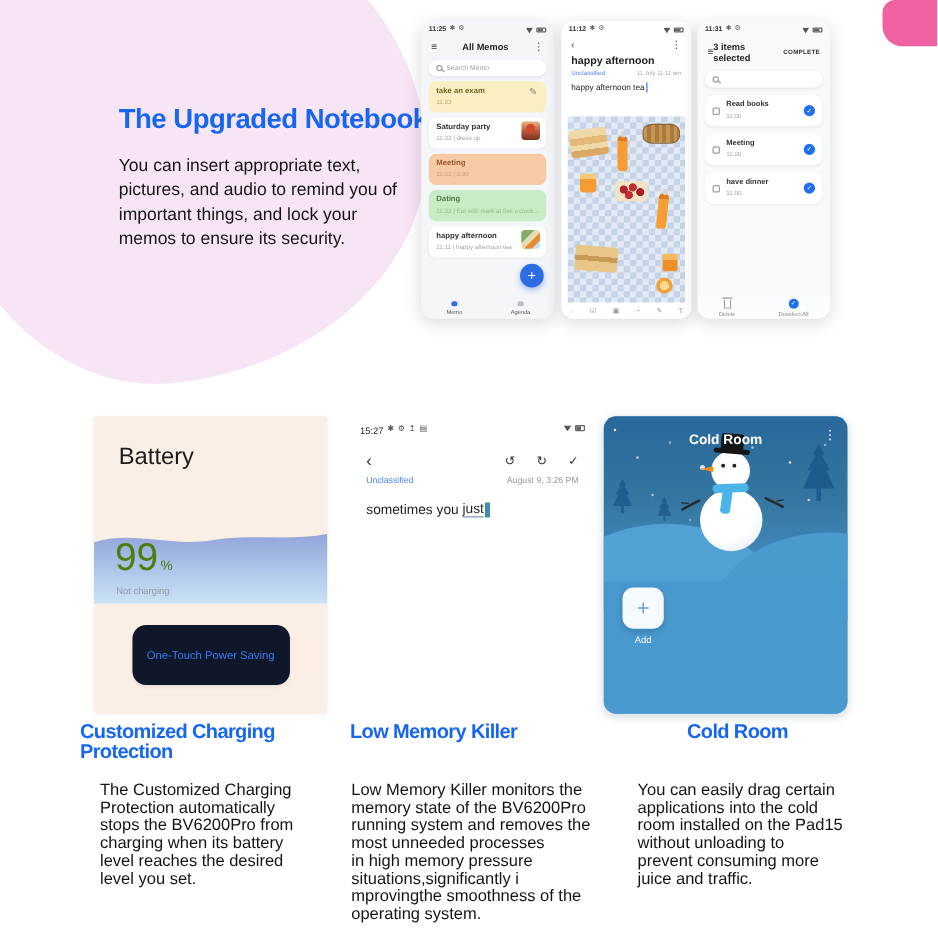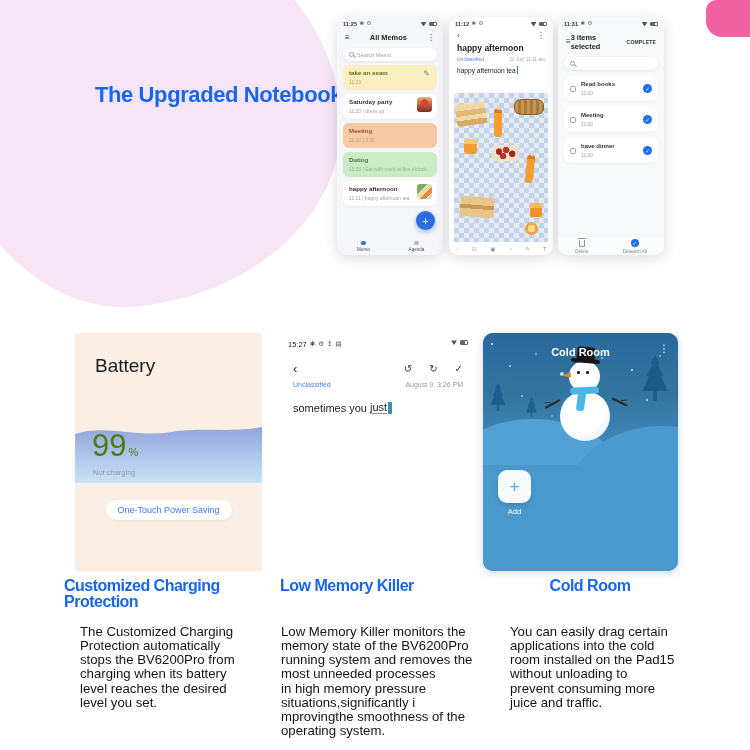--- a/index.html
+++ b/index.html
@@ -85,21 +85,21 @@
 .trash::before{content:"";position:absolute;top:-2px;left:-1.5px;width:8px;height:1px;background:#999}
 .chk.sm{margin-left:0;width:8px;height:8px;font-size:5px}
 
 
 #bat{position:absolute;left:75px;top:333px;width:187px;height:238px;background:#faeee5;border-radius:3px;overflow:hidden;box-shadow:0 1px 4px rgba(0,0,0,.04)}
 #bat h2{position:absolute;left:20px;top:22px;font-size:19px;font-weight:500;color:#1b1b1b}
 .wave{position:absolute;left:0;top:88px;width:187px;height:62px}
 .pct{position:absolute;left:17px;top:95px;font-size:31px;font-weight:400;color:#4d7c0f}
 .pct .unit{font-size:11px;margin-left:2px}
 .ncharge{position:absolute;left:18px;top:135px;font-size:7.5px;color:#97969f}
-.pill{position:absolute;left:50%;transform:translateX(-50%);top:167px;background:#ffffff;border-radius:11px;padding:5px 12px;font-size:9px;color:#3b7cf5;white-space:nowrap;box-shadow:0 1px 3px rgba(0,0,0,.07)}
+.pill{position:absolute;left:50%;transform:translateX(-50%);top:167px;background:#0f172a;border-radius:11px;padding:19px 12px;font-size:9px;color:#3b7cf5;white-space:nowrap;box-shadow:0 1px 3px rgba(0,0,0,.07)}
 .bmgr{position:absolute;left:9px;right:9px;top:197px;background:#fff;border-radius:9px;padding:8px 10px;height:50px}
 .bmgr .t{font-size:9.5px;font-weight:700;color:#222}
 .bmgr .s{font-size:7.5px;color:#8f8f8f;margin-top:3px}
 .bmgr .chev{position:absolute;right:9px;top:13px;color:#bbb;font-size:11px}
 
 
 #ed{position:absolute;left:283px;top:333px;width:190px;height:238px;background:#fff}
 .ed-status{display:flex;justify-content:space-between;align-items:flex-start;padding:7px 5px 0}
 .ed-status .grp{display:flex;align-items:center;gap:3px}
 .ed-time{font-size:7.5px;color:#222}
@@ -157,20 +157,24 @@
 </head>
 <body>
 
 <div id="canvas">
 
   <div class="blob"></div>
   <div class="corner-pink"></div>
 
   <div class="nb">
     <h1>The Upgraded Notebook</h1>
+    <p>You can insert appropriate text,
+pictures, and audio to remind you of
+important things, and lock your
+memos to ensure its security.</p>
   </div>
 
   <div class="phone" id="ph1">
     <div class="p-status">
       <span class="stl">
         <span class="p-time">11:25</span>
         <span class="glyph">✱</span>
         <span class="glyph">⚙</span>
       </span>
       <span class="str">

